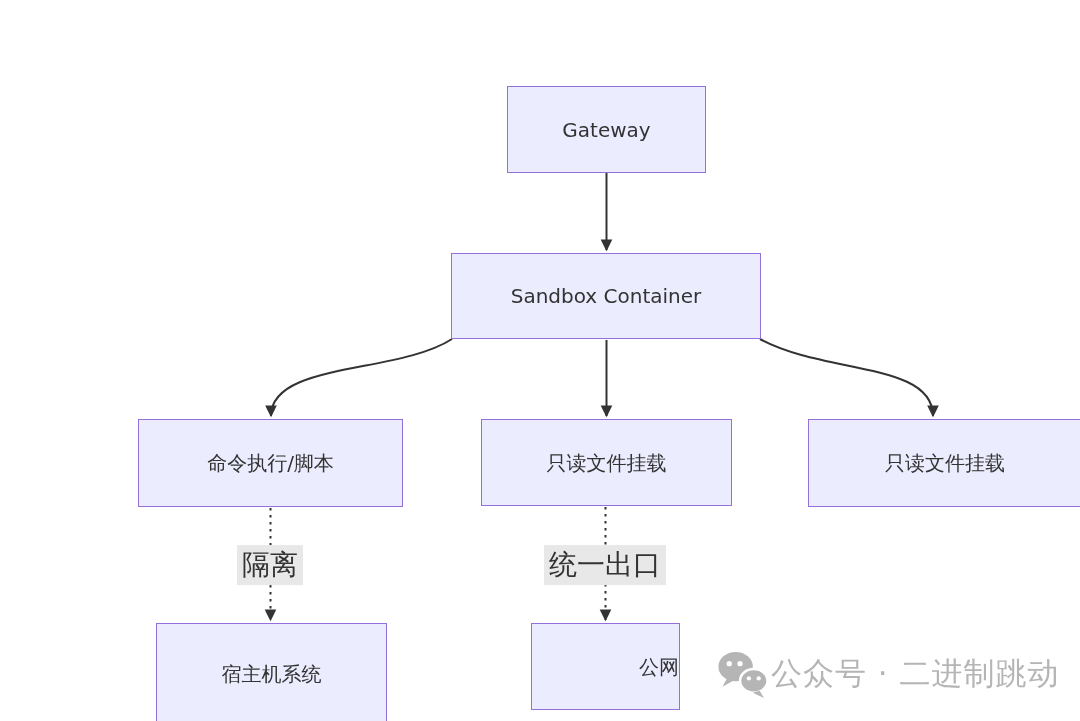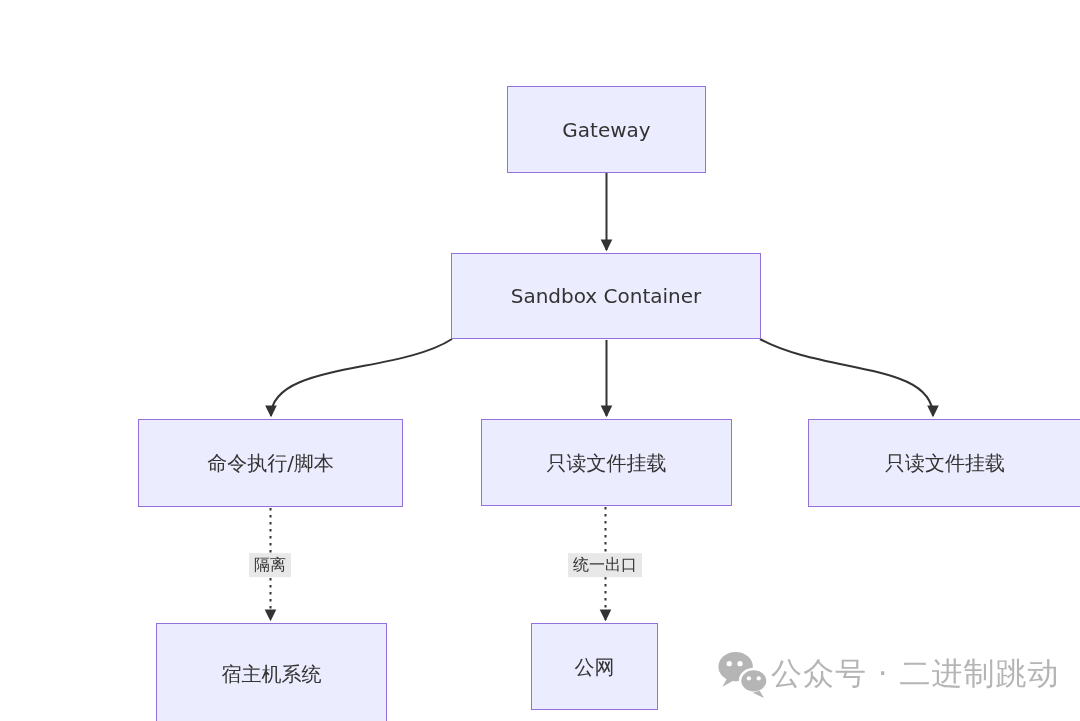--- a/index.html
+++ b/index.html
@@ -36,21 +36,21 @@
     font-size: 20px;
     text-align: center;
     line-height: 1.3;
   }
   .node span { white-space: nowrap; }
   .edge-label {
     position: absolute;
     transform: translate(-50%, -50%);
     background: var(--edge-label-bg);
     color: var(--node-text);
-    font-size: 16px;
+    font-size: 28px;
     line-height: 1.35;
     padding: 1px 5px;
     white-space: nowrap;
   }
   .watermark {
     position: absolute;
     left: 716px;
     top: 649px;
     display: flex;
     align-items: center;
@@ -102,21 +102,21 @@
   </div>
 
   <div class="node" style="left:808px; top:419px; width:274px; height:88px;">
     <span>只读文件挂载</span>
   </div>
 
   <div class="node" style="left:156px; top:623px; width:231px; height:102px;">
     <span>宿主机系统</span>
   </div>
 
-  <div class="node" style="left:531px; top:623px; width:127px; height:87px;">
+  <div class="node" style="left:531px; top:623px; width:149px; height:87px;justify-content:flex-end;">
     <span>公网</span>
   </div>
 
   <div class="edge-label" style="left:270px; top:565px;">隔离</div>
 
   <div class="edge-label" style="left:605px; top:565px;text-align:right;">统一出口</div>
 
   <div class="watermark">
     <svg width="53" height="50" viewBox="0 0 54 50" xmlns="http://www.w3.org/2000/svg">
       <g fill="#b5b5b5">

